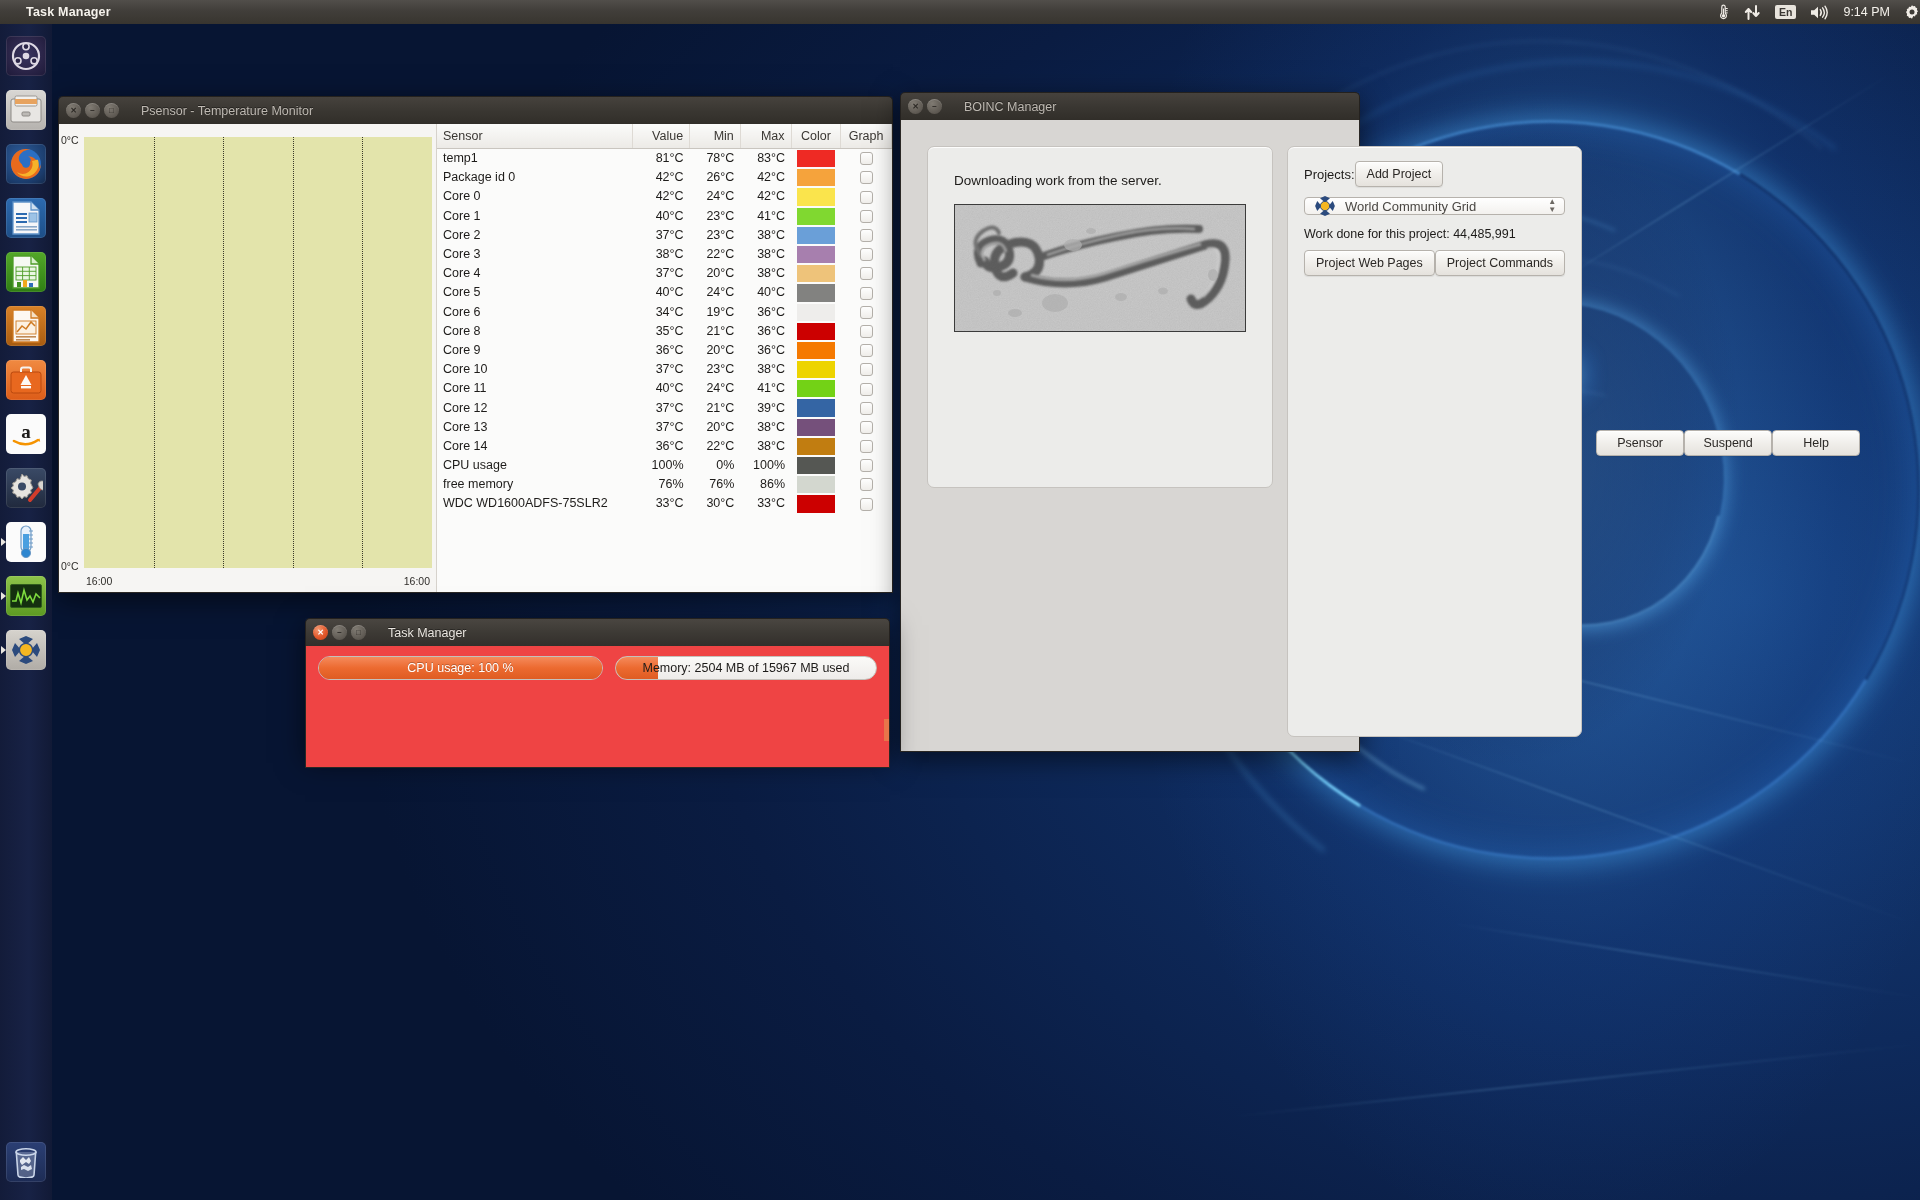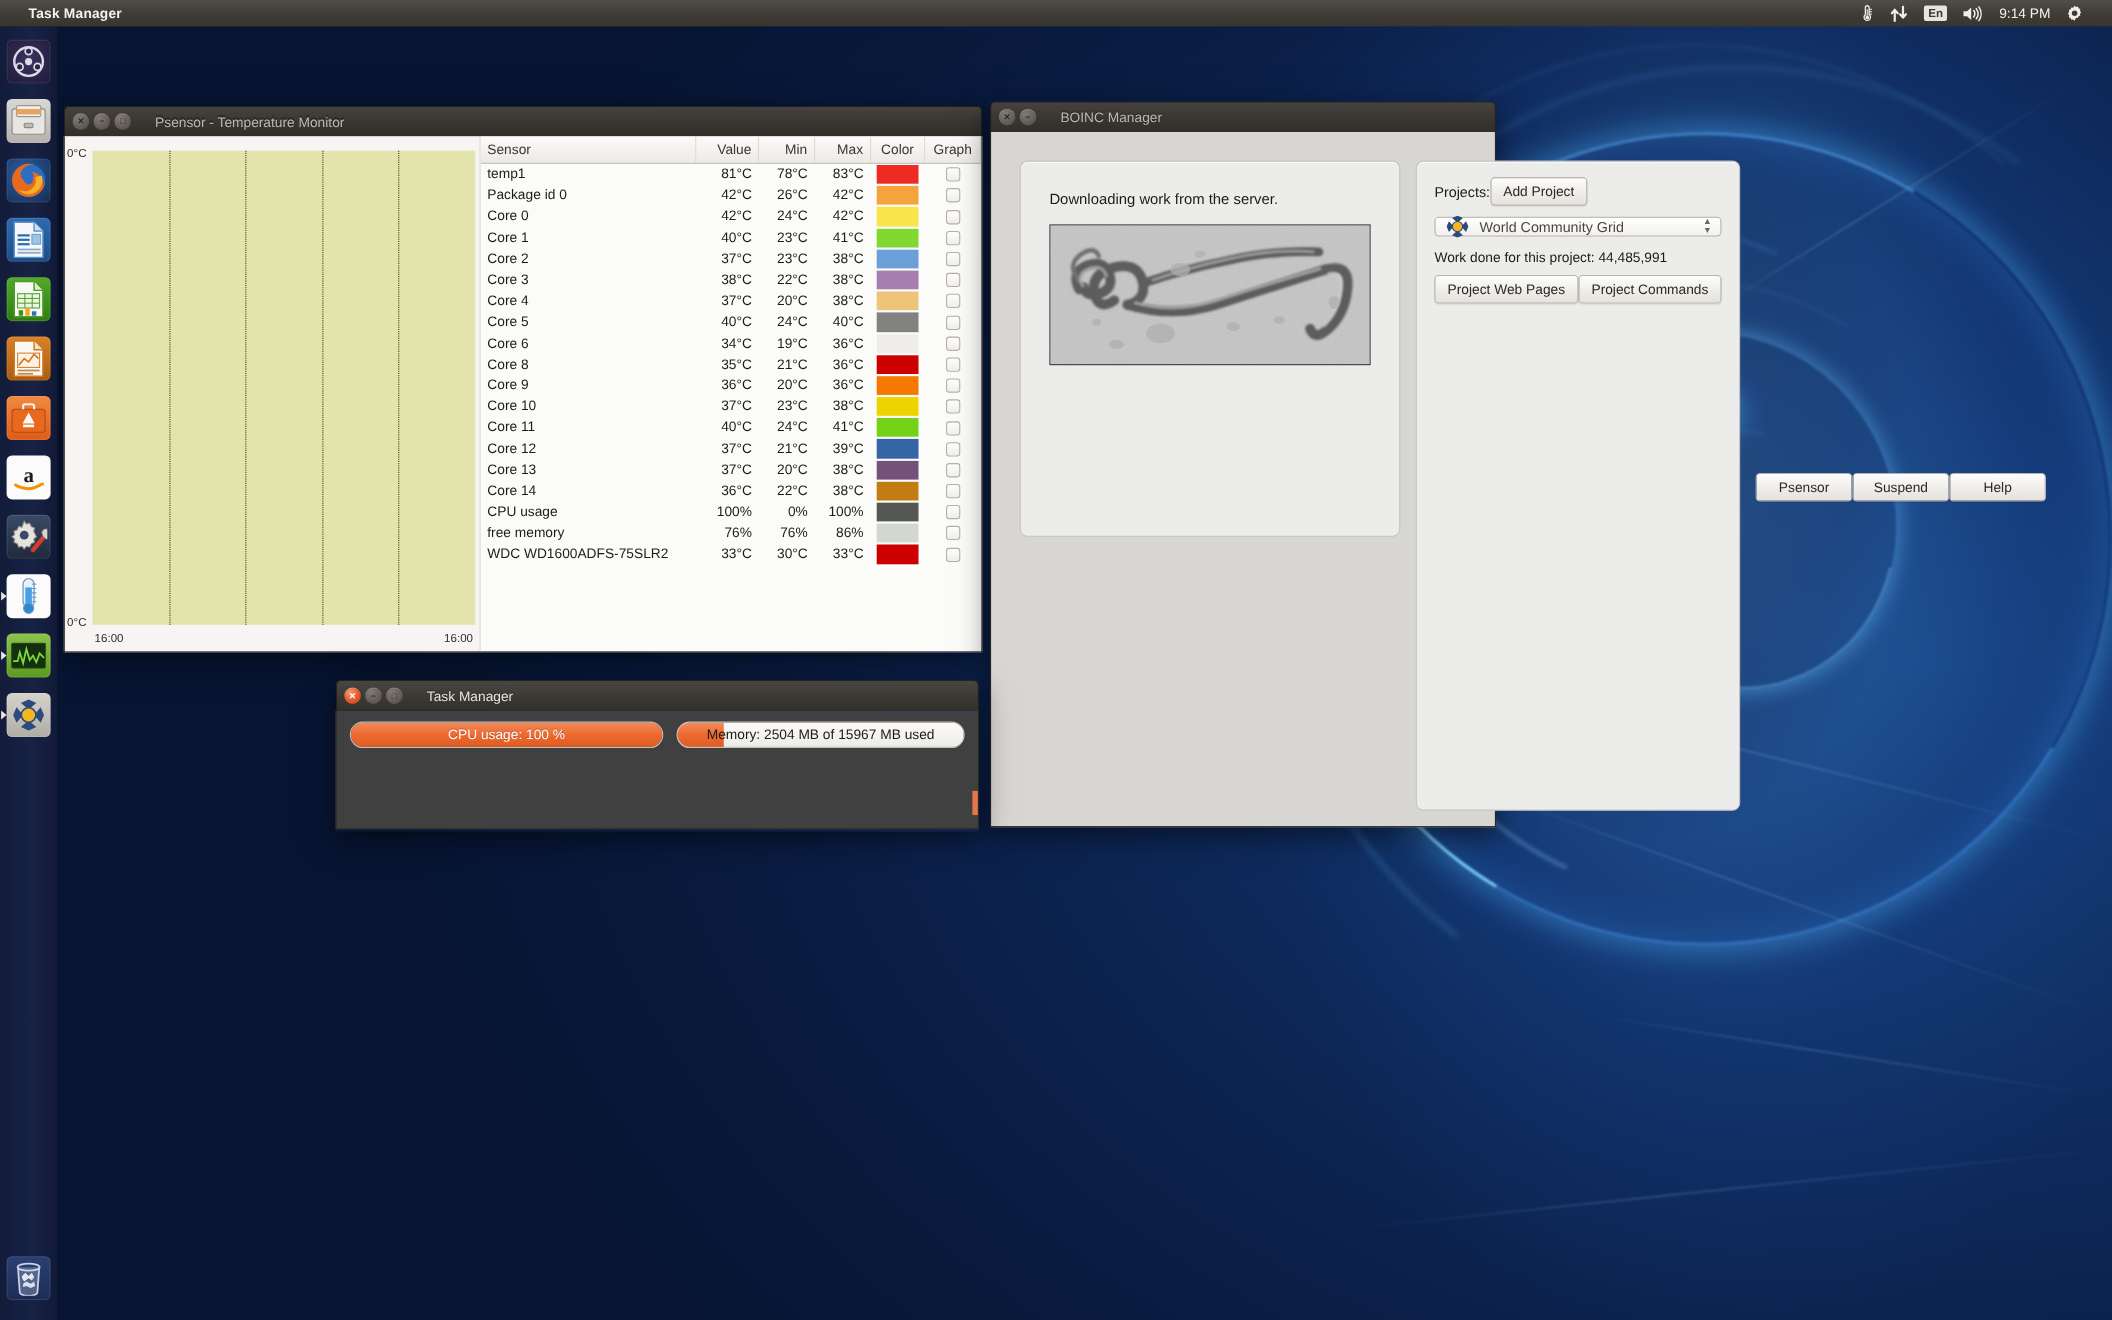--- a/index.html
+++ b/index.html
@@ -85,21 +85,21 @@
 
   
   #top-panel {
     position: absolute; left: 0; top: 0; width: 1920px; height: 24px;
     background: linear-gradient(180deg, #514e4a 0%, #413e3a 45%, #38352f 100%);
     display: flex; align-items: center;
     color: #f0ece6; font-size: 12.5px;
     z-index: 50;
   }
   #panel-title { margin-left: 26px; font-weight: bold; letter-spacing: 0.2px; color: #f5f2ec; }
-  #panel-indicators { margin-left: auto; display: flex; align-items: center; gap: 14px; padding-right: 26px; }
+  #panel-indicators { margin-left: auto; display: flex; align-items: center; gap: 14px; padding-right: 0; }
   .ind { display: flex; align-items: center; height: 24px; color: #f0ece6; }
   .ind svg { display: block; }
   .kbd-badge {
     background: #e8e4dd; color: #3a3733; font-size: 10.5px; font-weight: bold;
     padding: 1px 4px; border-radius: 2px; line-height: 1.15;
   }
   #clock { font-size: 12.5px; color: #f4f1eb; }
 
   
   #launcher {
@@ -243,21 +243,21 @@
   }
   #project-combo .pname { flex: 1; font-size: 13px; color: #4a4743; }
   .spin { display: flex; flex-direction: column; gap: 2px; color: #6b6762; font-size: 8px; line-height: 6px; }
   #work-done { margin-top: 12px; font-size: 12.5px; color: #1d1b19; }
   #project-btn-row { margin-top: 9px; display: flex; justify-content: space-between; }
   #boinc-bottom-row { display: flex; justify-content: space-around; align-items: center; padding-top: 2px; }
 
   
   #taskman { left: 305px; top: 618px; width: 585px; height: 138px; }
   #taskman .wbody {
-    height: 108px; background: #404040;
+    height: 122px; background: #ef4444;
     border: 1px solid #2a2724; border-top: none;
     padding: 10px 12px 0 12px; position: relative; overflow: hidden;
   }
   #tm-bars { display: flex; gap: 12px; }
   .tm-bar {
     height: 24px; border-radius: 12px; position: relative; overflow: hidden;
     border: 1px solid #c5c1bb;
     display: flex; align-items: center; justify-content: center;
     font-size: 12.5px;
   }

